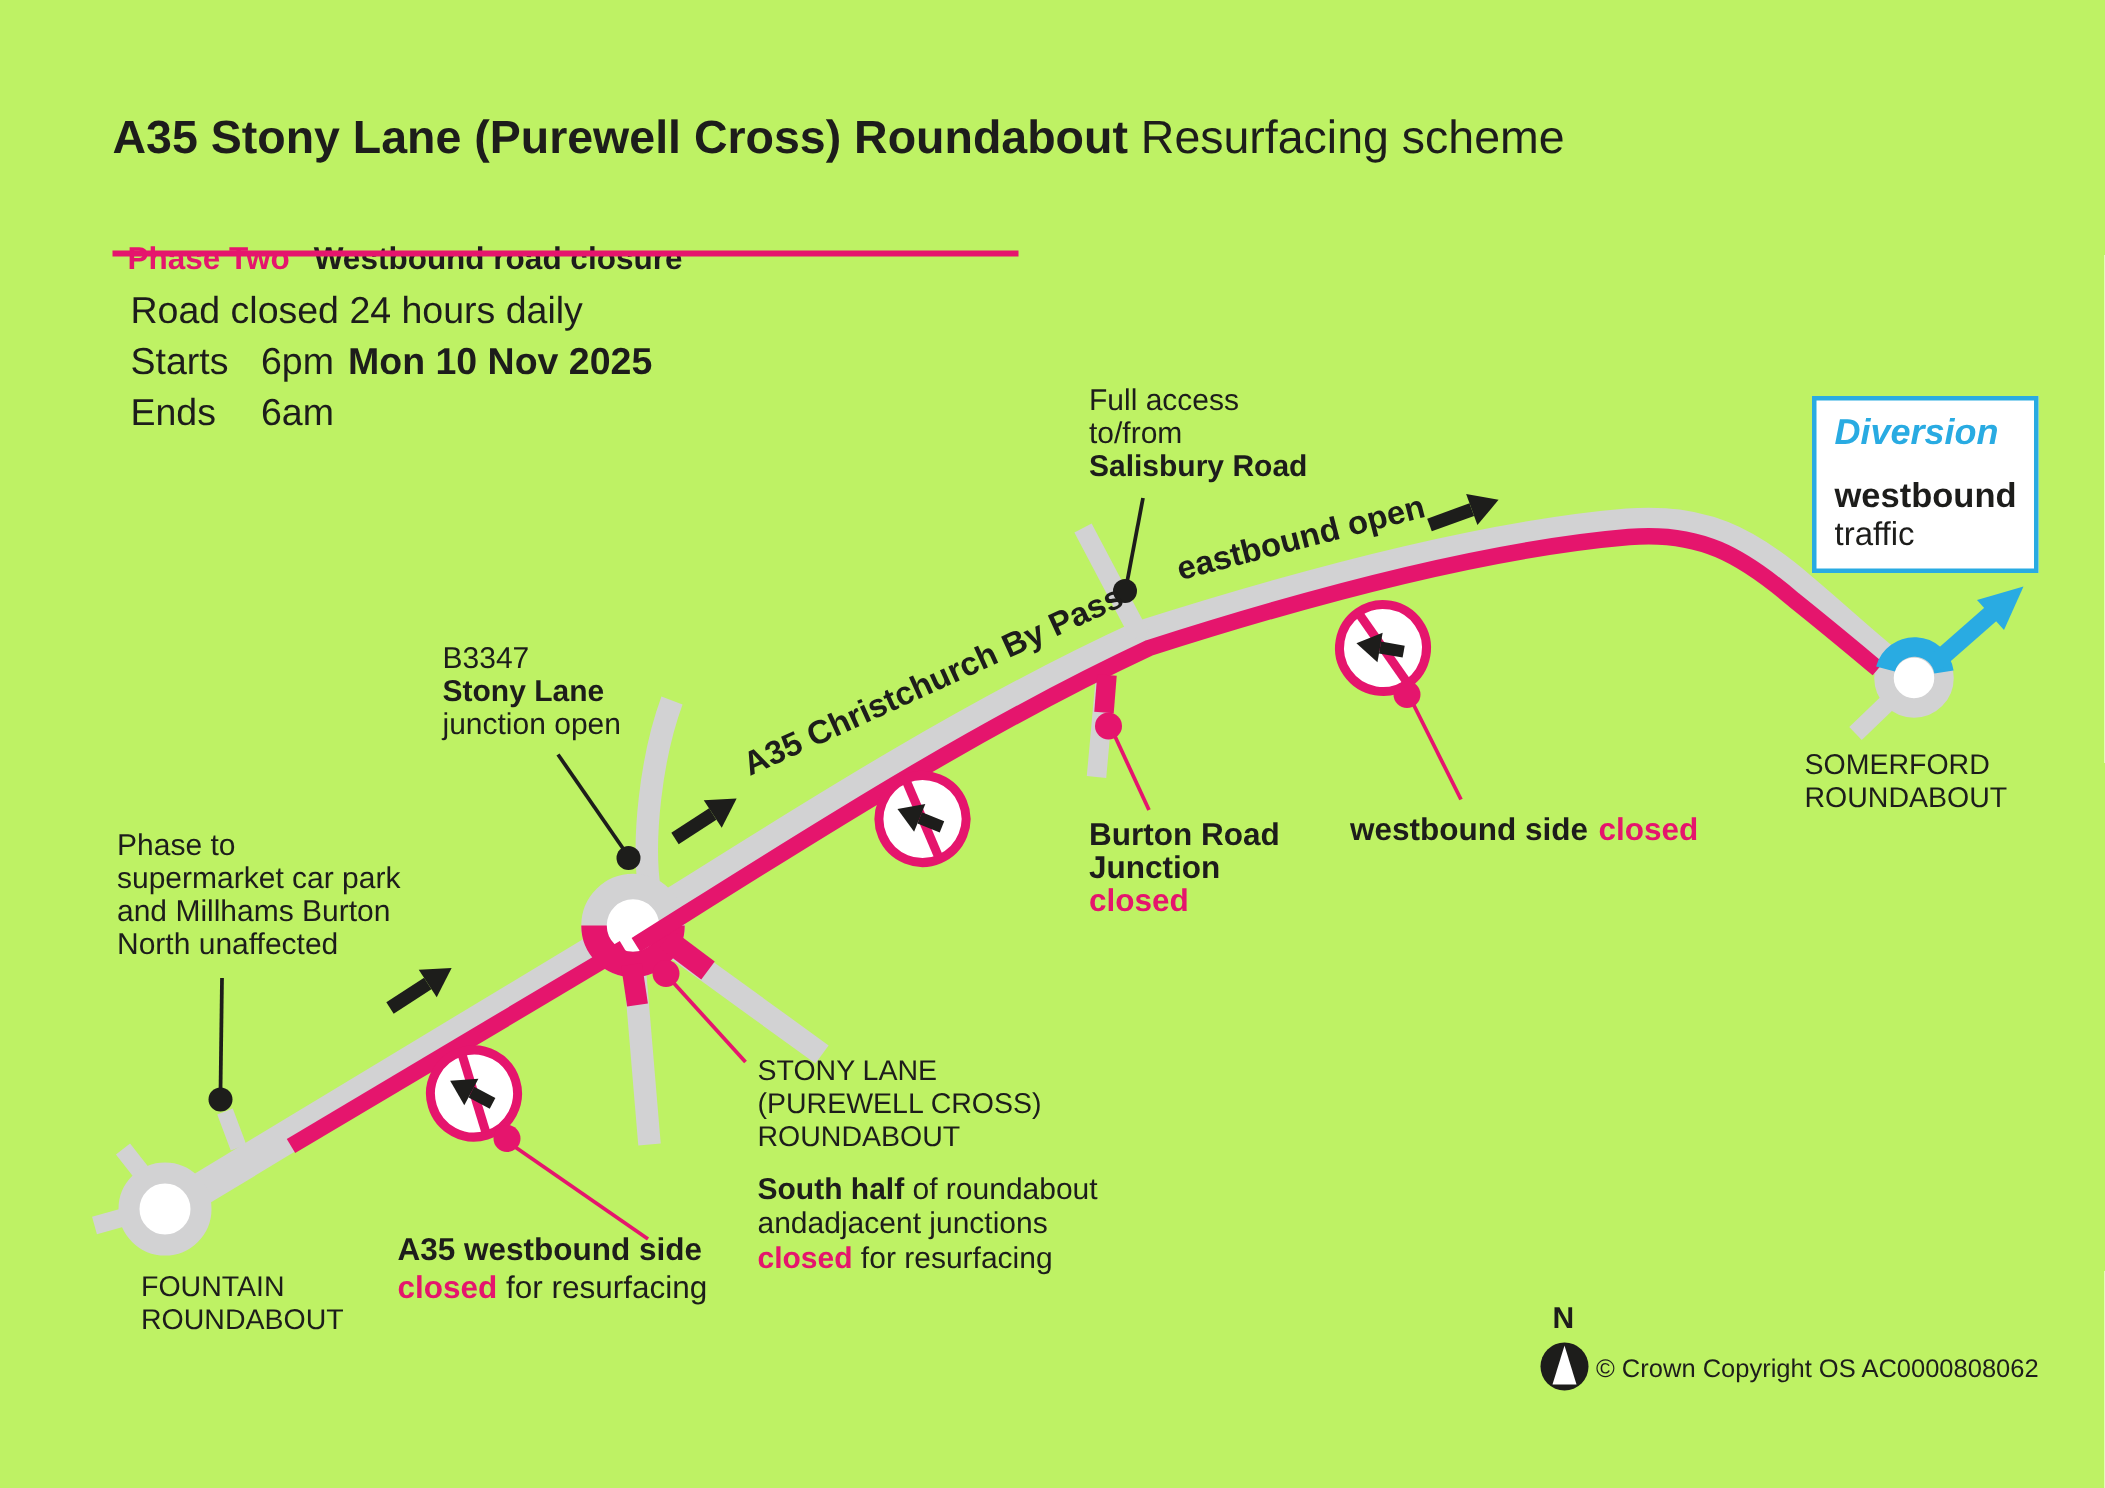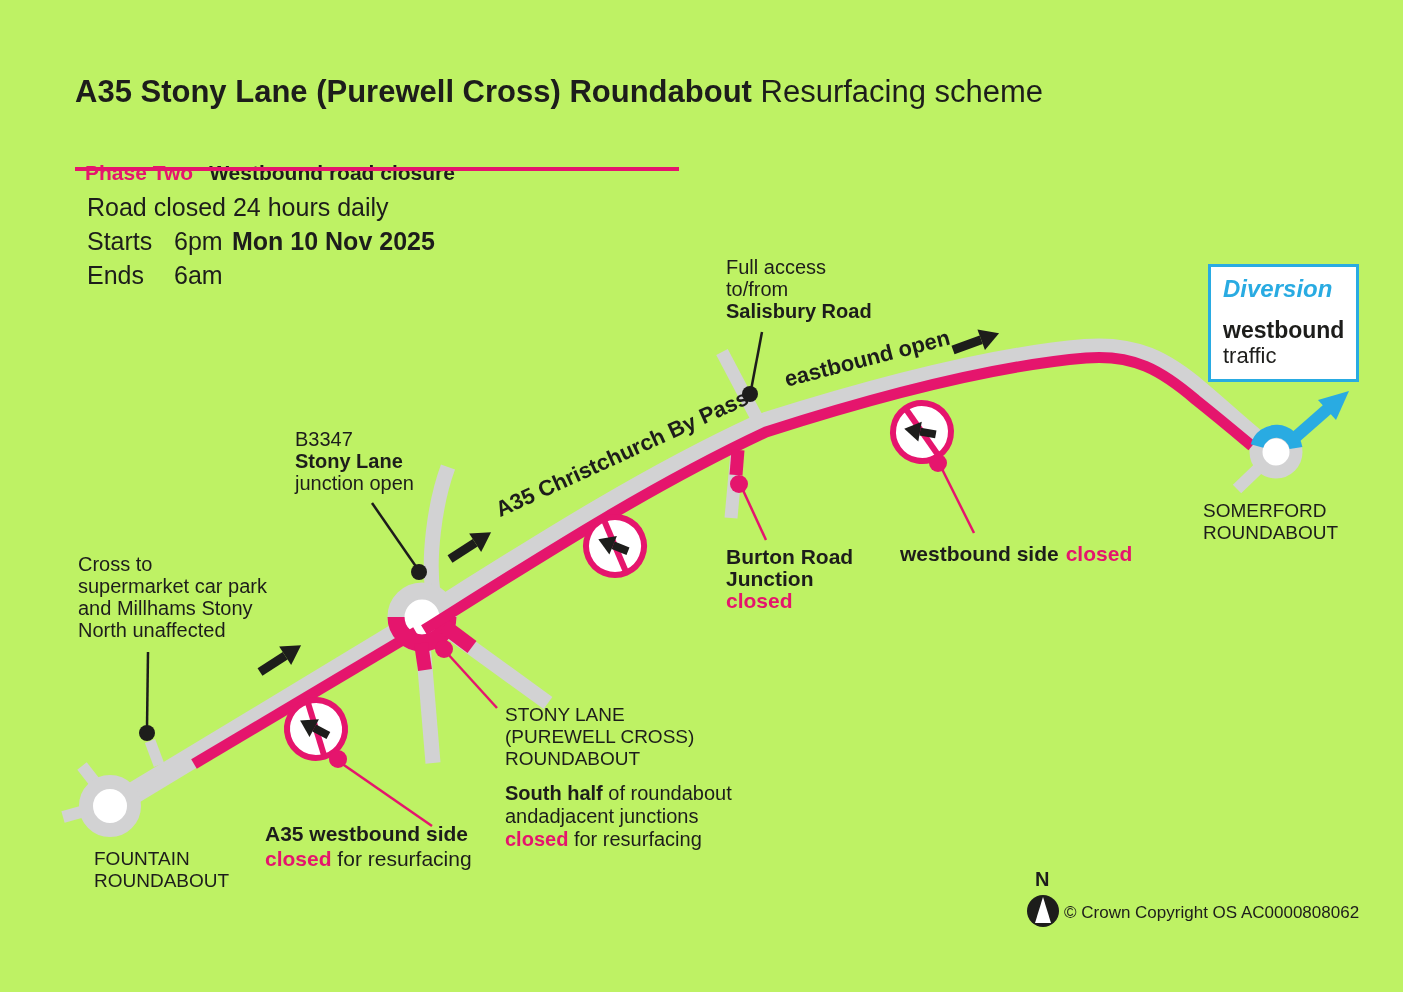--- a/index.html
+++ b/index.html
@@ -185,23 +185,23 @@
 
   <div class="lbl" id="bypass-label"><span>A35 Christchurch By Pass</span></div>
 
   <div class="lbl" id="b3347-label">
     <div>B3347</div>
     <div class="b">Stony Lane</div>
     <div>junction open</div>
   </div>
 
   <div class="lbl" id="supermarket-label">
-    <div>Cross to</div>
+    <div>Phase to</div>
     <div>supermarket car park</div>
-    <div>and Millhams Stony</div>
+    <div>and Millhams Burton</div>
     <div>North unaffected</div>
   </div>
 
   <div class="lbl" id="burton-label">
     <div>Burton Road</div>
     <div>Junction</div>
     <div class="pink">closed</div>
   </div>
 
   <div class="lbl" id="westbound-closed-label">

